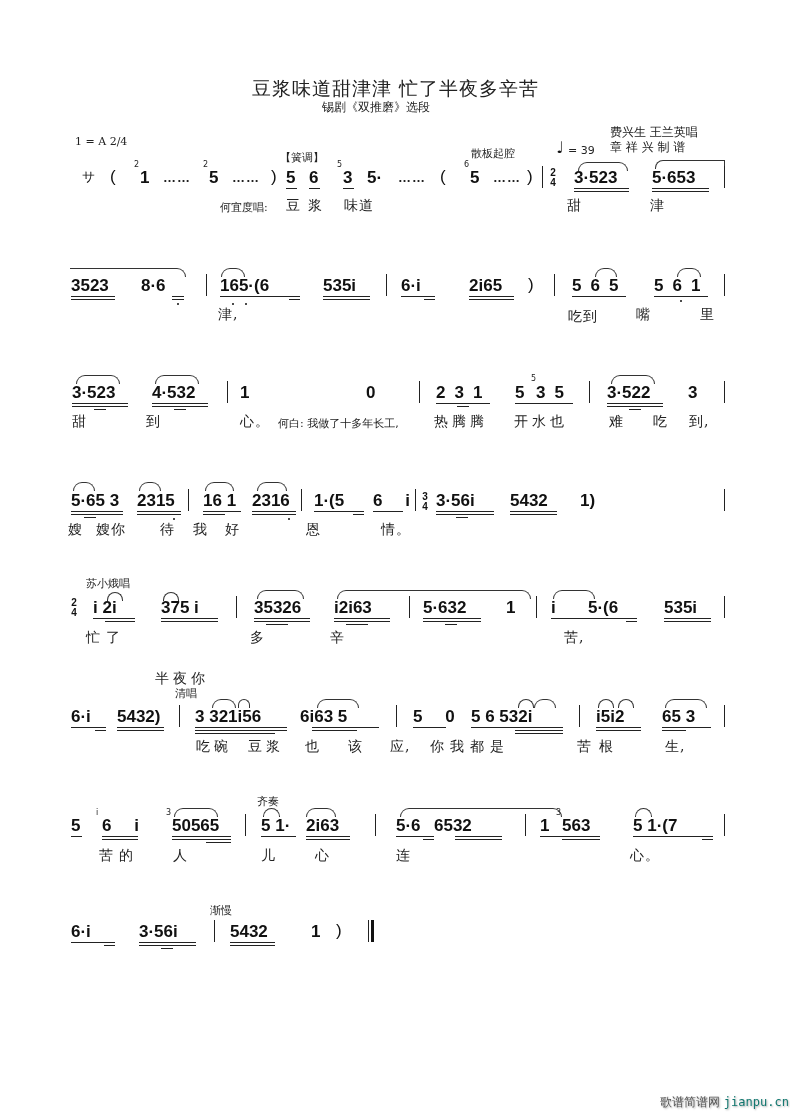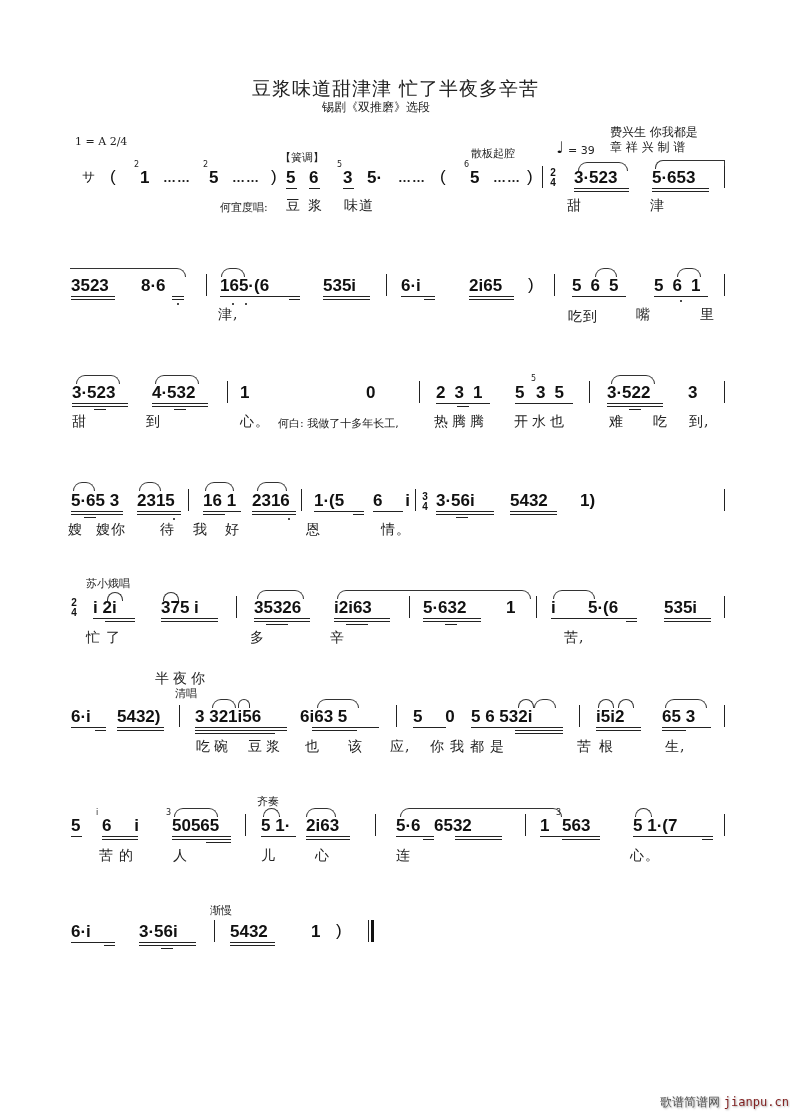--- a/index.html
+++ b/index.html
@@ -16,33 +16,33 @@
   .lyric { font-family: "DejaVu Serif", serif; font-size: 14px; color: #222; letter-spacing: 1px; }
   .small-lyric { font-size: 11px; color: #222; }
   .mark { font-size: 11px; color: #222; }
   .grace { font-size: 8px; color: #222; }
   .barline { position: absolute; width: 1px; background: #222; height: 22px; }
   .dbl-bar { position: absolute; width: 3px; background: #111; height: 22px; }
   .uline { position: absolute; height: 1px; background: #222; }
   .slur { position: absolute; border: 1px solid #333; border-bottom: none; border-radius: 10px 10px 0 0; height: 8px; }
   .timesig { position: absolute; font-family: "Liberation Sans", sans-serif; font-weight: bold; font-size: 10px; line-height: 10px; text-align: center; width: 8px; }
   .watermark { font-size: 12px; color: #555; text-shadow: 1px 1px 2px #aaa; }
-  .watermark .url { color: #7f1d1d; font-family: "DejaVu Sans Mono", monospace; }
+  .watermark .url { color: #0f766e; font-family: "DejaVu Sans Mono", monospace; }
   .dot-below { position: absolute; width: 2px; height: 2px; background: #111; border-radius: 1px; }
 </style>
 </head>
 <body>
 
 <div class="abs title" style="left:252px; top:76px;">豆浆味道甜津津  忙了半夜多辛苦</div>
 <div class="abs subtitle" style="left:322px; top:99px;">锡剧《双推磨》选段</div>
 <div class="abs meta" style="left:75px; top:135px; font-family:'DejaVu Serif',serif;">1 = A  2/4</div>
 
 <div class="abs" style="left:556px; top:138px; font-size:16px;">♩</div>
 <div class="abs meta" style="left:568px; top:144px;">= 39</div>
-<div class="abs credits" style="left:610px; top:125px;">费兴生  你我都是</div>
+<div class="abs credits" style="left:610px; top:125px;">费兴生  王兰英唱</div>
 <div class="abs credits" style="left:610px; top:140px;">章 祥 兴 制 谱</div>
 
 <div>
   <span class="abs mark" style="left:280px; top:150px;">【簧调】</span>
   <span class="abs mark" style="left:471px; top:146px;">散板起腔</span>
 
   <span class="abs paren" style="left:82px; top:168px; font-size:13px;">サ</span>
   <span class="abs paren" style="left:110px; top:167px;">(</span>
   <span class="abs grace" style="left:134px; top:160px;">2</span>
   <span class="abs note" style="left:140px; top:168px;">1</span>

